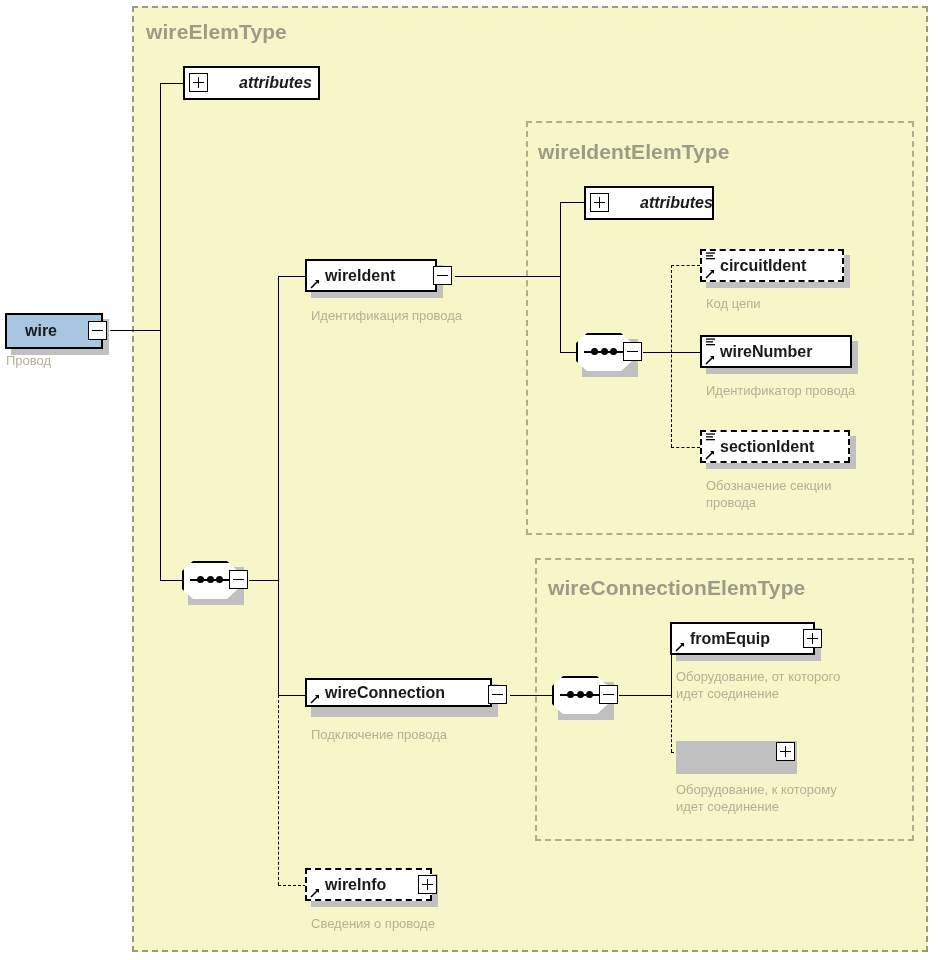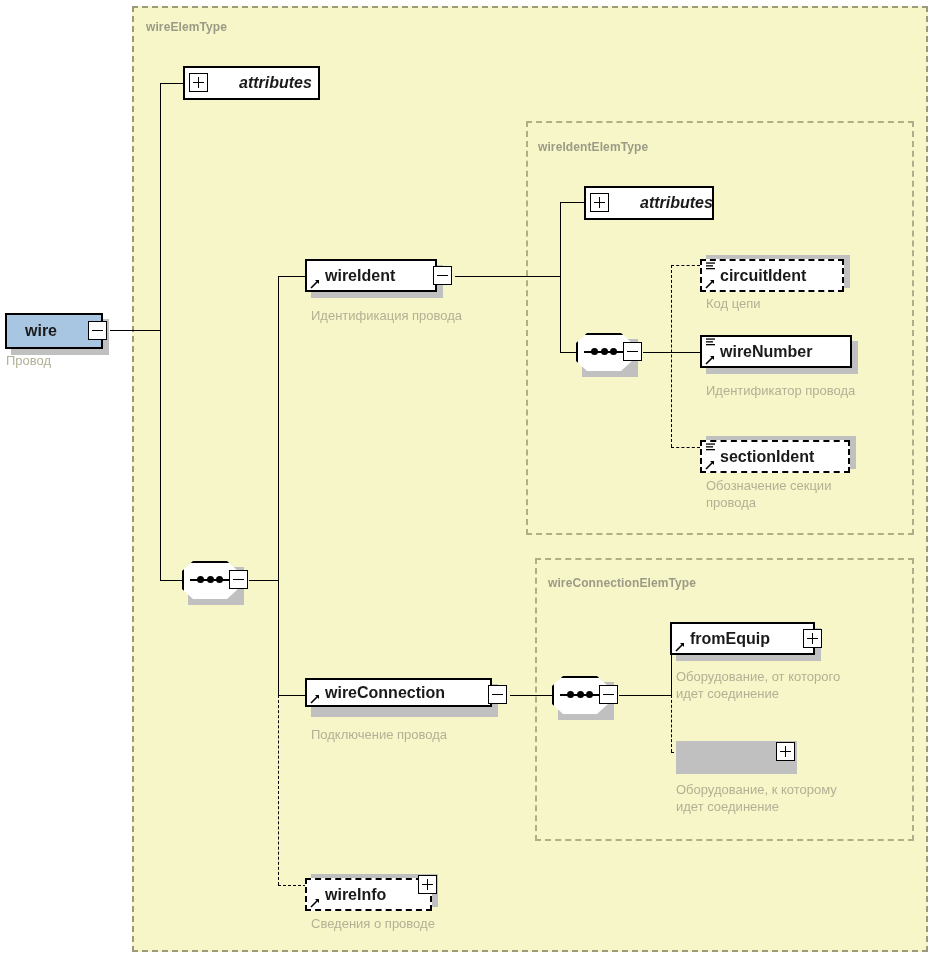--- a/index.html
+++ b/index.html
@@ -16,21 +16,21 @@
     border:2px dashed #9a9a7c;
   }
   .typegroup.inner{
     background:transparent;
     border:2px dashed #b0ae84;
   }
   .typegroup-label{
     position:absolute;
     color:#9b9b86;
     font-weight:bold;
-    font-size:12px;
+    font-size:21px;
     letter-spacing:.1px;
     white-space:nowrap;
   }
 
   
   .ln{position:absolute;background:#000;}
   .ln.h{height:1px;}
   .ln.v{width:1px;}
   .dln{position:absolute;}
   .dln.h{height:0;border-top:1px dashed #000;}
@@ -40,21 +40,21 @@
   .node{
     position:absolute;box-sizing:border-box;
     background:#ffffff;
     border:2px solid #000;
     display:flex;align-items:center;
     font-weight:bold;
     font-size:16px;
     color:#1a1a1a;
     white-space:nowrap;
   }
-  .node.dashed{border:2px dashed #000;margin-top:10px;}
+  .node.dashed{border:2px dashed #000;}
   .node.root{background:#a8c6e2;}
   .node .label{padding-left:18px;padding-right:8px;}
   .node.attr-node{font-style:italic;font-weight:bold;font-size:16px;}
   .node.attr-node .label{padding-left:6px;margin-left:24px;}
 
   
   .shadow{position:absolute;background:#c0c0c0;}
 
   
   .refarrow{

